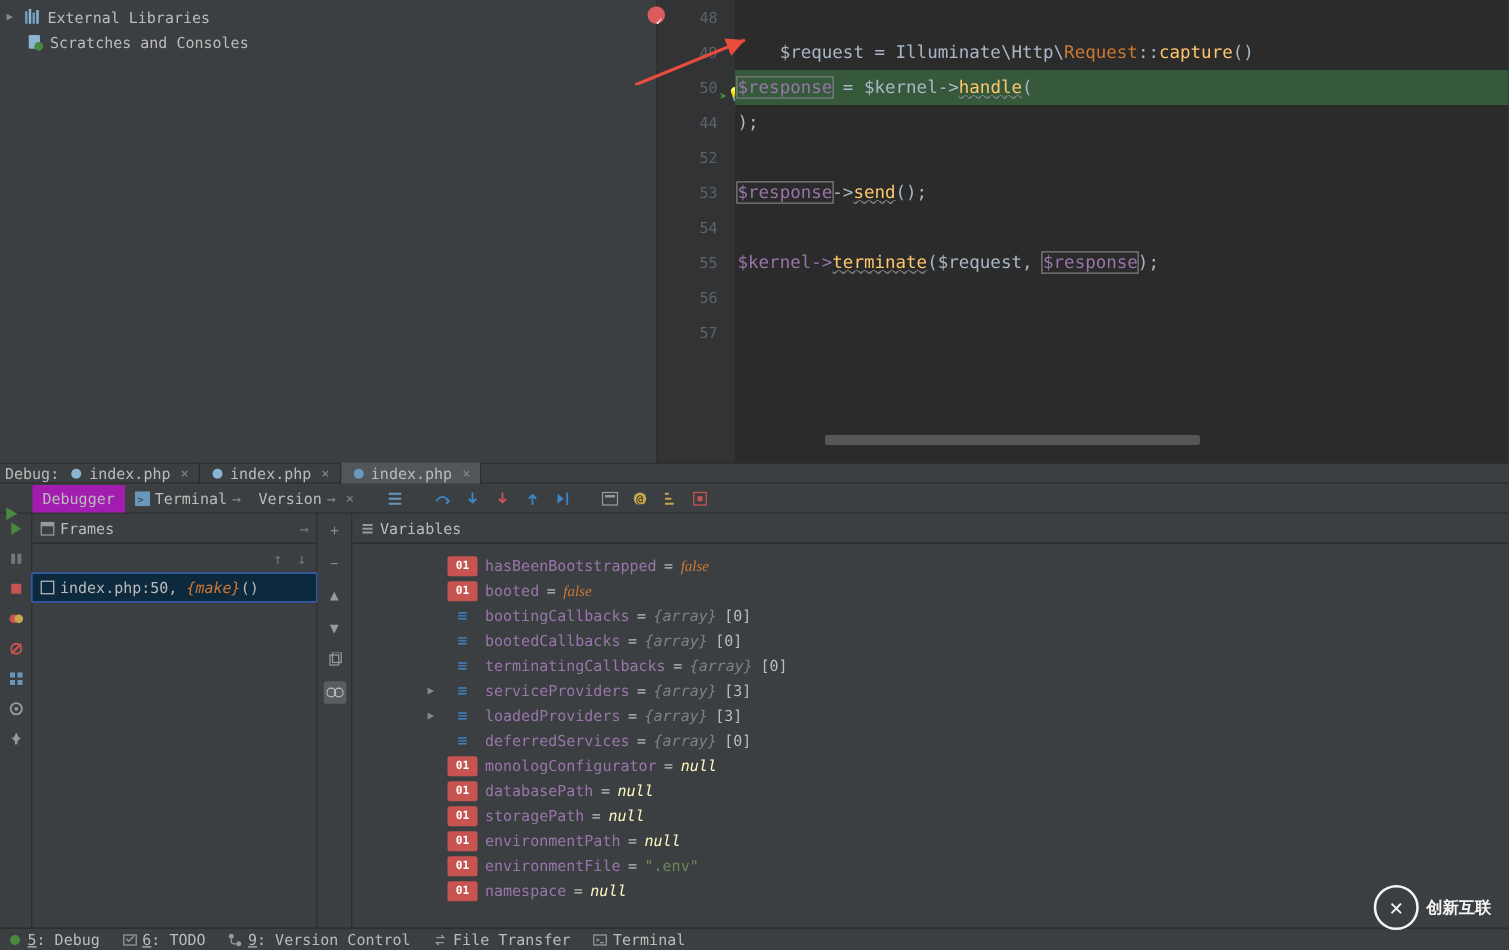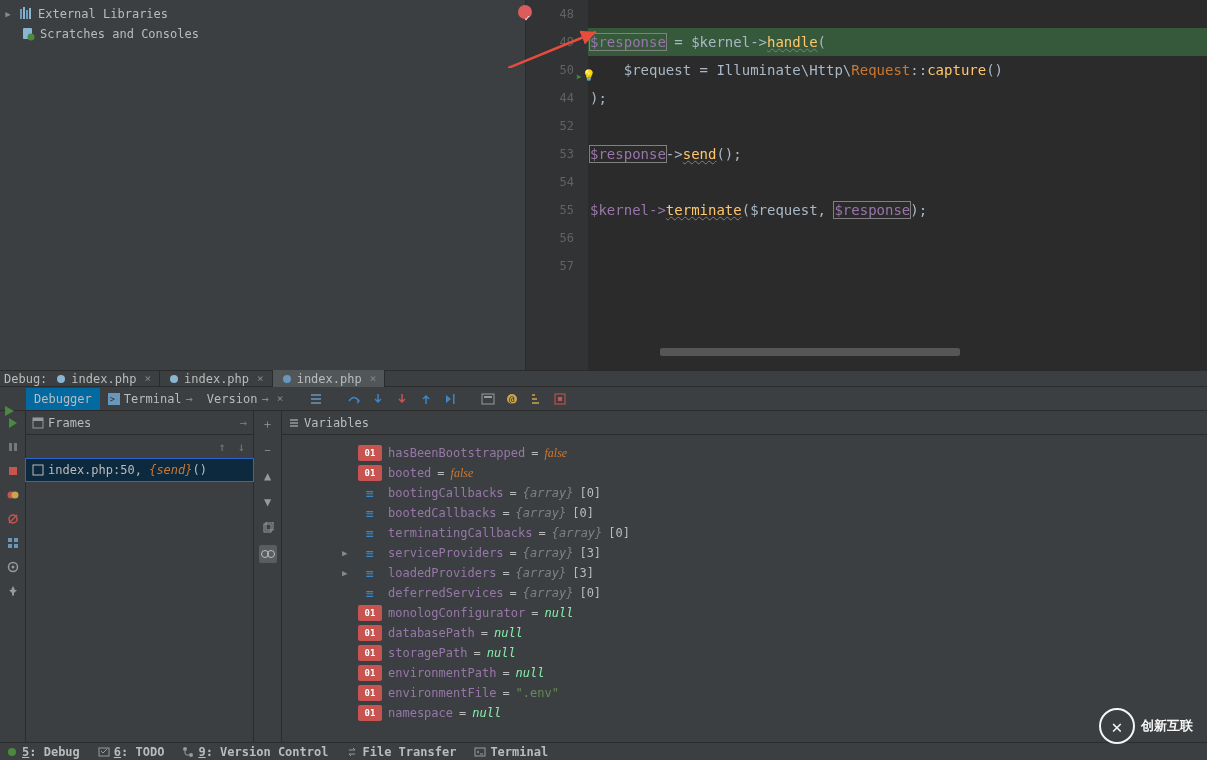--- a/index.html
+++ b/index.html
@@ -102,21 +102,21 @@
   background:#3c3f41;
   display:flex;
   align-items:center;
   padding-left:26px;
   border-bottom:1px solid #2b2b2b;
   gap:2px;
 }
 .tb-sub {
   height:22px;
   padding:0 8px;
-  background:#0369a1;
+  background:#a21caf;
   display:flex;
   align-items:center;
 }
 .tb-sub2 {
   height:22px;
   padding:0 6px;
   display:flex;
   align-items:center;
   gap:4px;
 }
@@ -169,35 +169,35 @@
 .var-row { height:20px; display:flex; align-items:center; gap:6px; }
 .var-exp { width:10px; color:#888; font-size:9px; }
 .var-icon { width:24px; height:16px; display:flex; align-items:center; justify-content:center; border-radius:2px; }
 .vi-f { background:#c75450; color:#fff; font-size:9px; font-weight:bold; }
 .vi-a { color:#3d85c6; font-size:13px; }
 .v-name { color:#9876aa; }
 .v-eq { color:#bbbbbb; }
 .v-false { color:#cc7832; font-style:italic;font-family:Liberation Serif, serif; }
 .v-arr { color:#808080; font-style:italic; }
 .v-cnt { color:#bbbbbb; }
-.v-null { color:#86efac; font-style:italic;text-align:center; }
+.v-null { color:#fef9c3; font-style:italic;text-align:center; }
 .v-str { color:#6a8759; }
 
 .bottom-bar {
   position:absolute;
   bottom:0; left:0; right:0;
   height:18px;
   background:#3c3f41;
   border-top:1px solid #2b2b2b;
   display:flex;
   align-items:center;
   padding:0 6px;
   gap:18px;
 }
-.bb-item { display:flex; align-items:center; gap:4px;font-weight:bold; }
+.bb-item { display:flex; align-items:center; gap:4px; }
 .bb-u { text-decoration:underline; }
 
 .watermark {
   position:absolute;
   right:14px; bottom:16px;
   display:flex;
   align-items:center;
   gap:6px;
   color:#fff;
   font-size:13px;
@@ -271,22 +271,22 @@
       <svg class="red-arrow" viewBox="0 0 100 40">
           <defs>
             <marker id="ah" markerWidth="8" markerHeight="8" refX="6" refY="3" orient="auto">
               <path d="M0,0 L6,3 L0,6 Z" fill="#e74c3c"></path>
             </marker>
           </defs>
           <line x1="0" y1="40" x2="88" y2="4" stroke="#e74c3c" stroke-width="2.5" marker-end="url(#ah)"></line>
         </svg>
 
       <div class="row"></div>
+      <div class="row"><span>    $request = Illuminate\Http\</span><span class="c-req">Request</span><span>::</span><span class="c-method">capture</span><span>()</span></div>
       <div class="row sel-green"><span class="c-var hl-box">$response</span><span> = $kernel-&gt;</span><span class="c-method c-wave">handle</span><span>(</span></div>
-      <div class="row"><span>    $request = Illuminate\Http\</span><span class="c-req">Request</span><span>::</span><span class="c-method">capture</span><span>()</span></div>
       <div class="row"><span>);</span></div>
       <div class="row"></div>
       <div class="row"><span class="c-var hl-box">$response</span><span>-&gt;</span><span class="c-method c-wave">send</span><span>();</span></div>
       <div class="row"></div>
       <div class="row"><span class="c-var">$kernel-&gt;</span><span class="c-method c-wave">terminate</span><span>($request, </span><span class="c-var hl-box">$response</span><span>);</span></div>
       <div class="row"></div>
 
       <div class="scrollbar-h">
           <div class="sb-thumb"></div>
         </div>
@@ -463,21 +463,21 @@
     <div class="frames-tools">
       <span>↑</span>
       <span>↓</span>
     </div>
     <div class="frame-row">
       <svg width="12" height="12">
           <rect x="1" y="1" width="10" height="10" fill="none" stroke="#bbb"></rect>
         </svg>
       <span style="margin-left:4px">index.php:50,</span>
       <span>&nbsp;</span>
-      <span class="frame-main">{send}</span>
+      <span class="frame-main">{make}</span>
       <span>()</span>
     </div>
   </div>
 
   <div class="frames-mid">
     <div class="mid-btn">＋</div>
     <div class="mid-btn">－</div>
     <div class="mid-btn">▲</div>
     <div class="mid-btn">▼</div>
     <div class="mid-btn">

